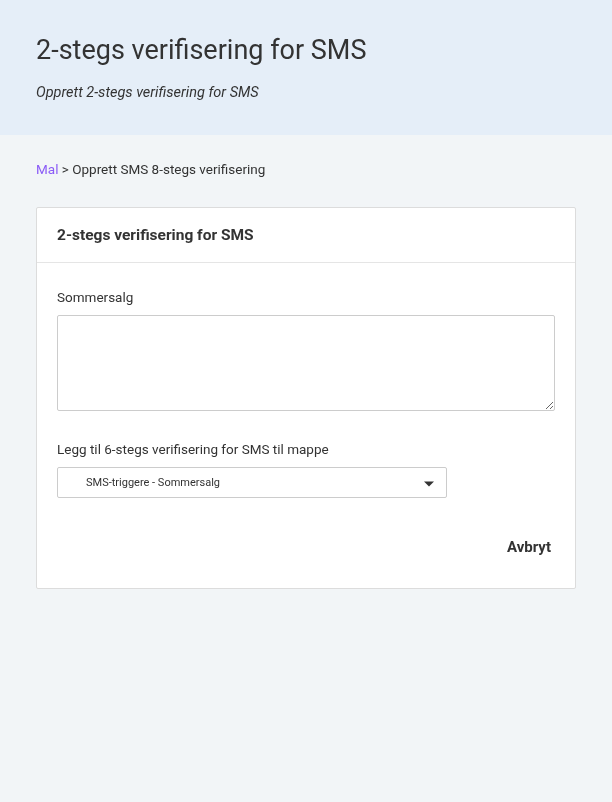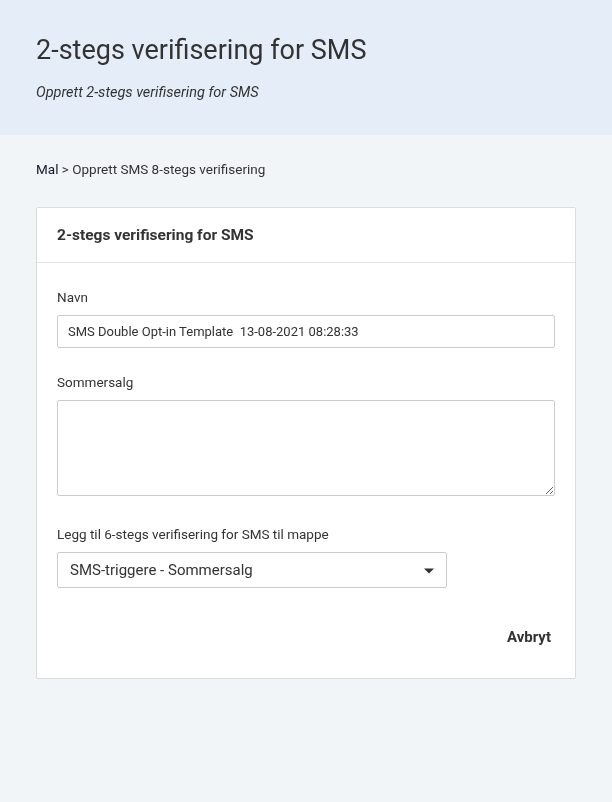--- a/index.html
+++ b/index.html
@@ -31,21 +31,21 @@
     }
     .content-section {
       padding: 26px 36px 0 36px;
     }
     .breadcrumb {
       font-size: 13.5px;
       color: #333;
       margin-bottom: 30px;
     }
     .breadcrumb-link {
-      color: #0f172a;
+      color: #8b5cf6;
       text-decoration: none;
     }
     .breadcrumb-sep {
       color: #333;
     }
     .card {
       background: #fff;
       border: 1px solid #dcdcdc;
       border-radius: 2px;
     }
@@ -91,22 +91,22 @@
       color: #333;
       font-family: inherit;
       resize: both;
     }
     .select-wrapper {
       position: relative;
       width: 390px;
     }
     .form-select {
       width: 100%;
-      padding: 8px 30px 8px 12px;
-      font-size: 15px;
+      padding: 8px 30px 8px 28px;
+      font-size: 11px;
       border: 1px solid #ccc;
       border-radius: 2px;
       background: #fff;
       color: #333;
       font-family: inherit;
       appearance: none;
       -webkit-appearance: none;
       cursor: pointer;
     }
     .select-caret {
@@ -160,24 +160,20 @@
     <span class="breadcrumb-sep">&gt;</span>
     <span>Opprett SMS 8-stegs verifisering</span>
   </div>
 
   <div class="card">
     <div class="card-header">
       <div class="card-title">2-stegs verifisering for SMS</div>
     </div>
     <div class="card-body">
 
-      <div class="form-group">
-        <label class="form-label">Navn</label>
-        <input type="text" class="form-input" value="SMS Double Opt-in Template  13-08-2021 08:28:33" style="">
-      </div>
 
       <div class="form-group">
         <label class="form-label">Sommersalg</label>
         <textarea class="form-textarea" style=""></textarea>
       </div>
 
       <div class="form-group">
         <label class="form-label">Legg til 6-stegs verifisering for SMS til mappe</label>
         <div class="select-wrapper">
           <select class="form-select">

